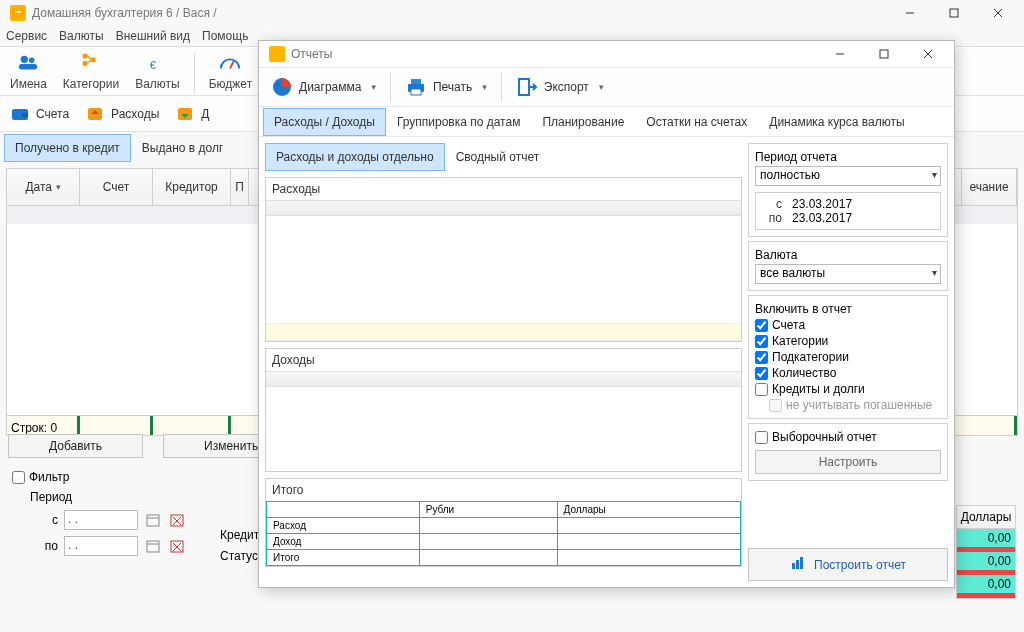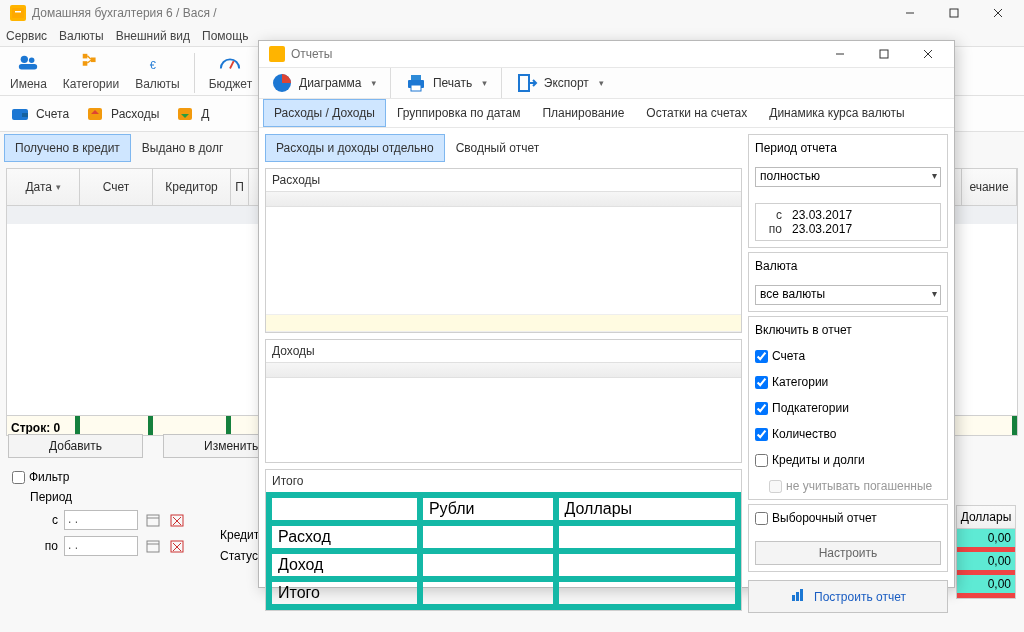--- a/index.html
+++ b/index.html
@@ -31,21 +31,21 @@
   .subtab { padding: 6px 10px; border: 1px solid transparent; color: #333; }
   .subtab.active { background: #cfe6ff; border: 1px solid #7fb7ef; }
 
   .grid-area { height: 260px; padding: 4px 6px 0 6px; }
   .grid-header { display: flex; height: 38px; border: 1px solid #d0d0d0; background: linear-gradient(#fafafa,#f1f1f1); }
   .grid-col { border-right: 1px solid #d0d0d0; padding: 4px 6px; display: flex; align-items: center; justify-content: center; gap: 4px; color: #333; flex:0 0 auto; }
   .grid-col .sort { font-size: 9px; color: #666; }
   .grid-body { height: 210px; border: 1px solid #d0d0d0; border-top: none; background: #fff; }
   .grid-body .hl-row { height: 18px; background: #eef0f3; }
   .footer-row { display:flex; height:20px; border:1px solid #d0d0d0; border-top:none; }
-  .footer-row .cell { border-right:5px solid #15803d; padding:5px 4px; background:#fffcef;font-weight:bold; }
+  .footer-row .cell { border-right:3px solid #15803d; padding:5px 4px; background:#fffcef; }
 
   .bottom-controls { padding: 10px 8px; display:flex; flex-direction:column; gap:6px; }
   .btn-row { display:flex; gap:20px; }
   .btn { padding: 4px 40px; background: #f4f4f4; border: 1px solid #c4c4c4; color:#222; }
   .filter-block { padding: 6px 4px; display:flex; flex-direction:column; gap:6px; }
   .chk { display:flex; align-items:center; gap:4px; }
   .chk input { width:13px; height:13px; }
   .date-row { display:flex; align-items:center; gap:6px; padding-left:18px; }
   .date-row label { width:28px; text-align:right; }
   .date-input { width:74px; height:20px; border:1px solid #bbb; background:#fff; padding:1px 3px; color:#555; }
@@ -72,27 +72,27 @@
   .dlg-right { width: 200px; display:flex; flex-direction:column; gap:4px; }
   .sub2 { display:flex; gap:0; }
   .sub2 .subtab { padding:6px 10px; }
   .panel { border:1px solid #cfcfcf; padding:0; display:flex; flex-direction:column; }
   .panel-hd { padding:4px 6px; color:#333; }
   .panel-list-hd { height:16px; background:linear-gradient(#f6f6f6,#ececec); border-top:1px solid #e0e0e0; border-bottom:1px solid #e0e0e0; }
   .panel-body { flex:1; background:#fff; }
   .panel-body .yellow { height:18px; background:#fffbe1; border-top:1px solid #eee; border-bottom:1px solid #eee; }
   .p-expenses{height:165px;} .p-income{height:124px;} .p-total{flex:0 0 auto;}
   .p-total table{border-collapse:collapse;}
-  .p-total td{border:6px solid #14b8a6;padding:2px 6px;font-size:16px;}
+  .p-total td{border:1px solid #14b8a6;padding:2px 6px;font-size:10px;}
   .select { border:1px solid #bbb; height:20px; background:#fff; position:relative; padding:1px 18px 1px 4px;}
   .select::after{content:"▾";position:absolute;right:3px;top:2px;font-size:10px;color:#444;}
   .date-box{border:1px solid #cfcfcf;padding:4px 8px;}
   .date-box .drow{display:flex;gap:10px;}
   .date-box .drow span:first-child{width:18px;text-align:right;color:#333;}
-  .card{border:1px solid #cfcfcf;padding:6px 6px;display:flex;flex-direction:column;gap:12px;}
+  .card{border:1px solid #cfcfcf;padding:6px 6px;display:flex;flex-direction:column;gap:2px;}
   .btn-flat{background:#f4f4f4;border:1px solid #c4c4c4;padding:4px 12px;color:#666;text-align:center;}
   .build-btn{display:flex;align-items:center;justify-content:center;gap:8px;width:100%;padding:6px;background:#f4f4f4;border:1px solid #c4c4c4;color:#1a5dc2;}
 
   
   .peek-right{position:absolute;right:8px;top:505px;width:60px;background:#fff;border:1px solid #d0d0d0;}
   .peek-right .hd{background:linear-gradient(#fafafa,#f1f1f1);padding:4px 2px;text-align:center;border-bottom:1px solid #d0d0d0;}
   .peek-right .cell{padding:2px 4px;text-align:right;background:#5eead4;border-bottom:5px solid #ef4444;}
 </style>
 </head>
 <body>

